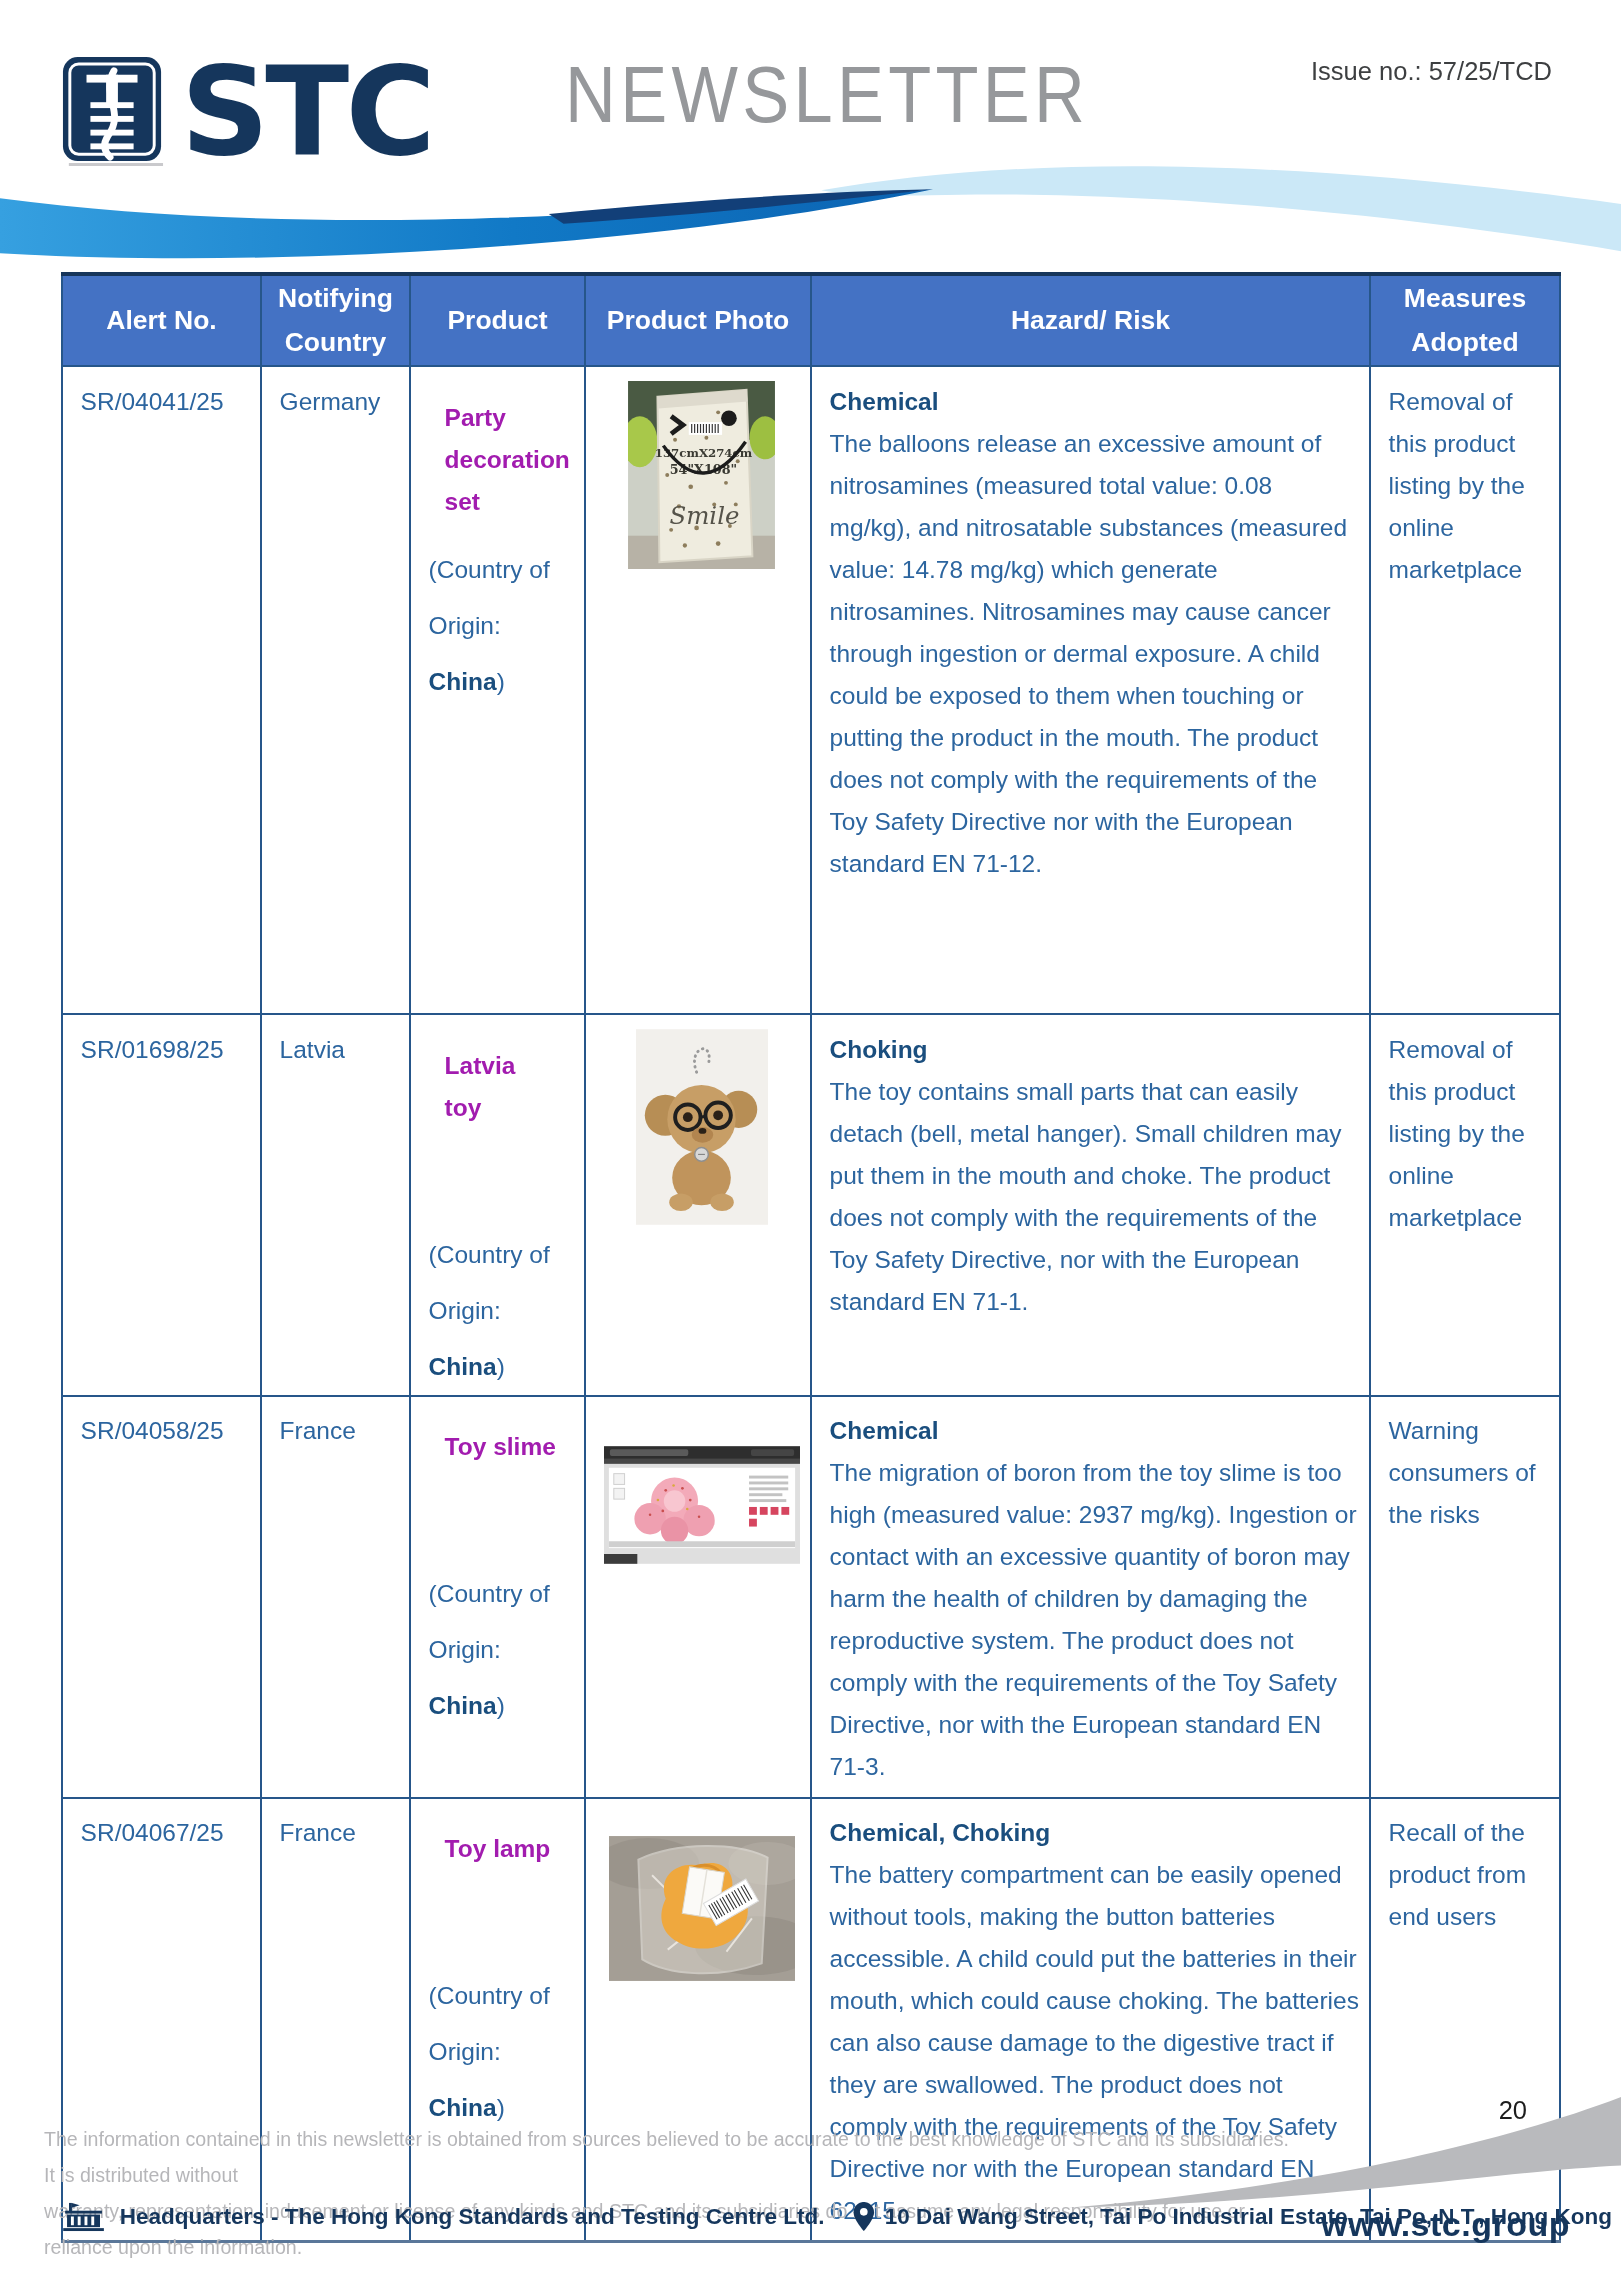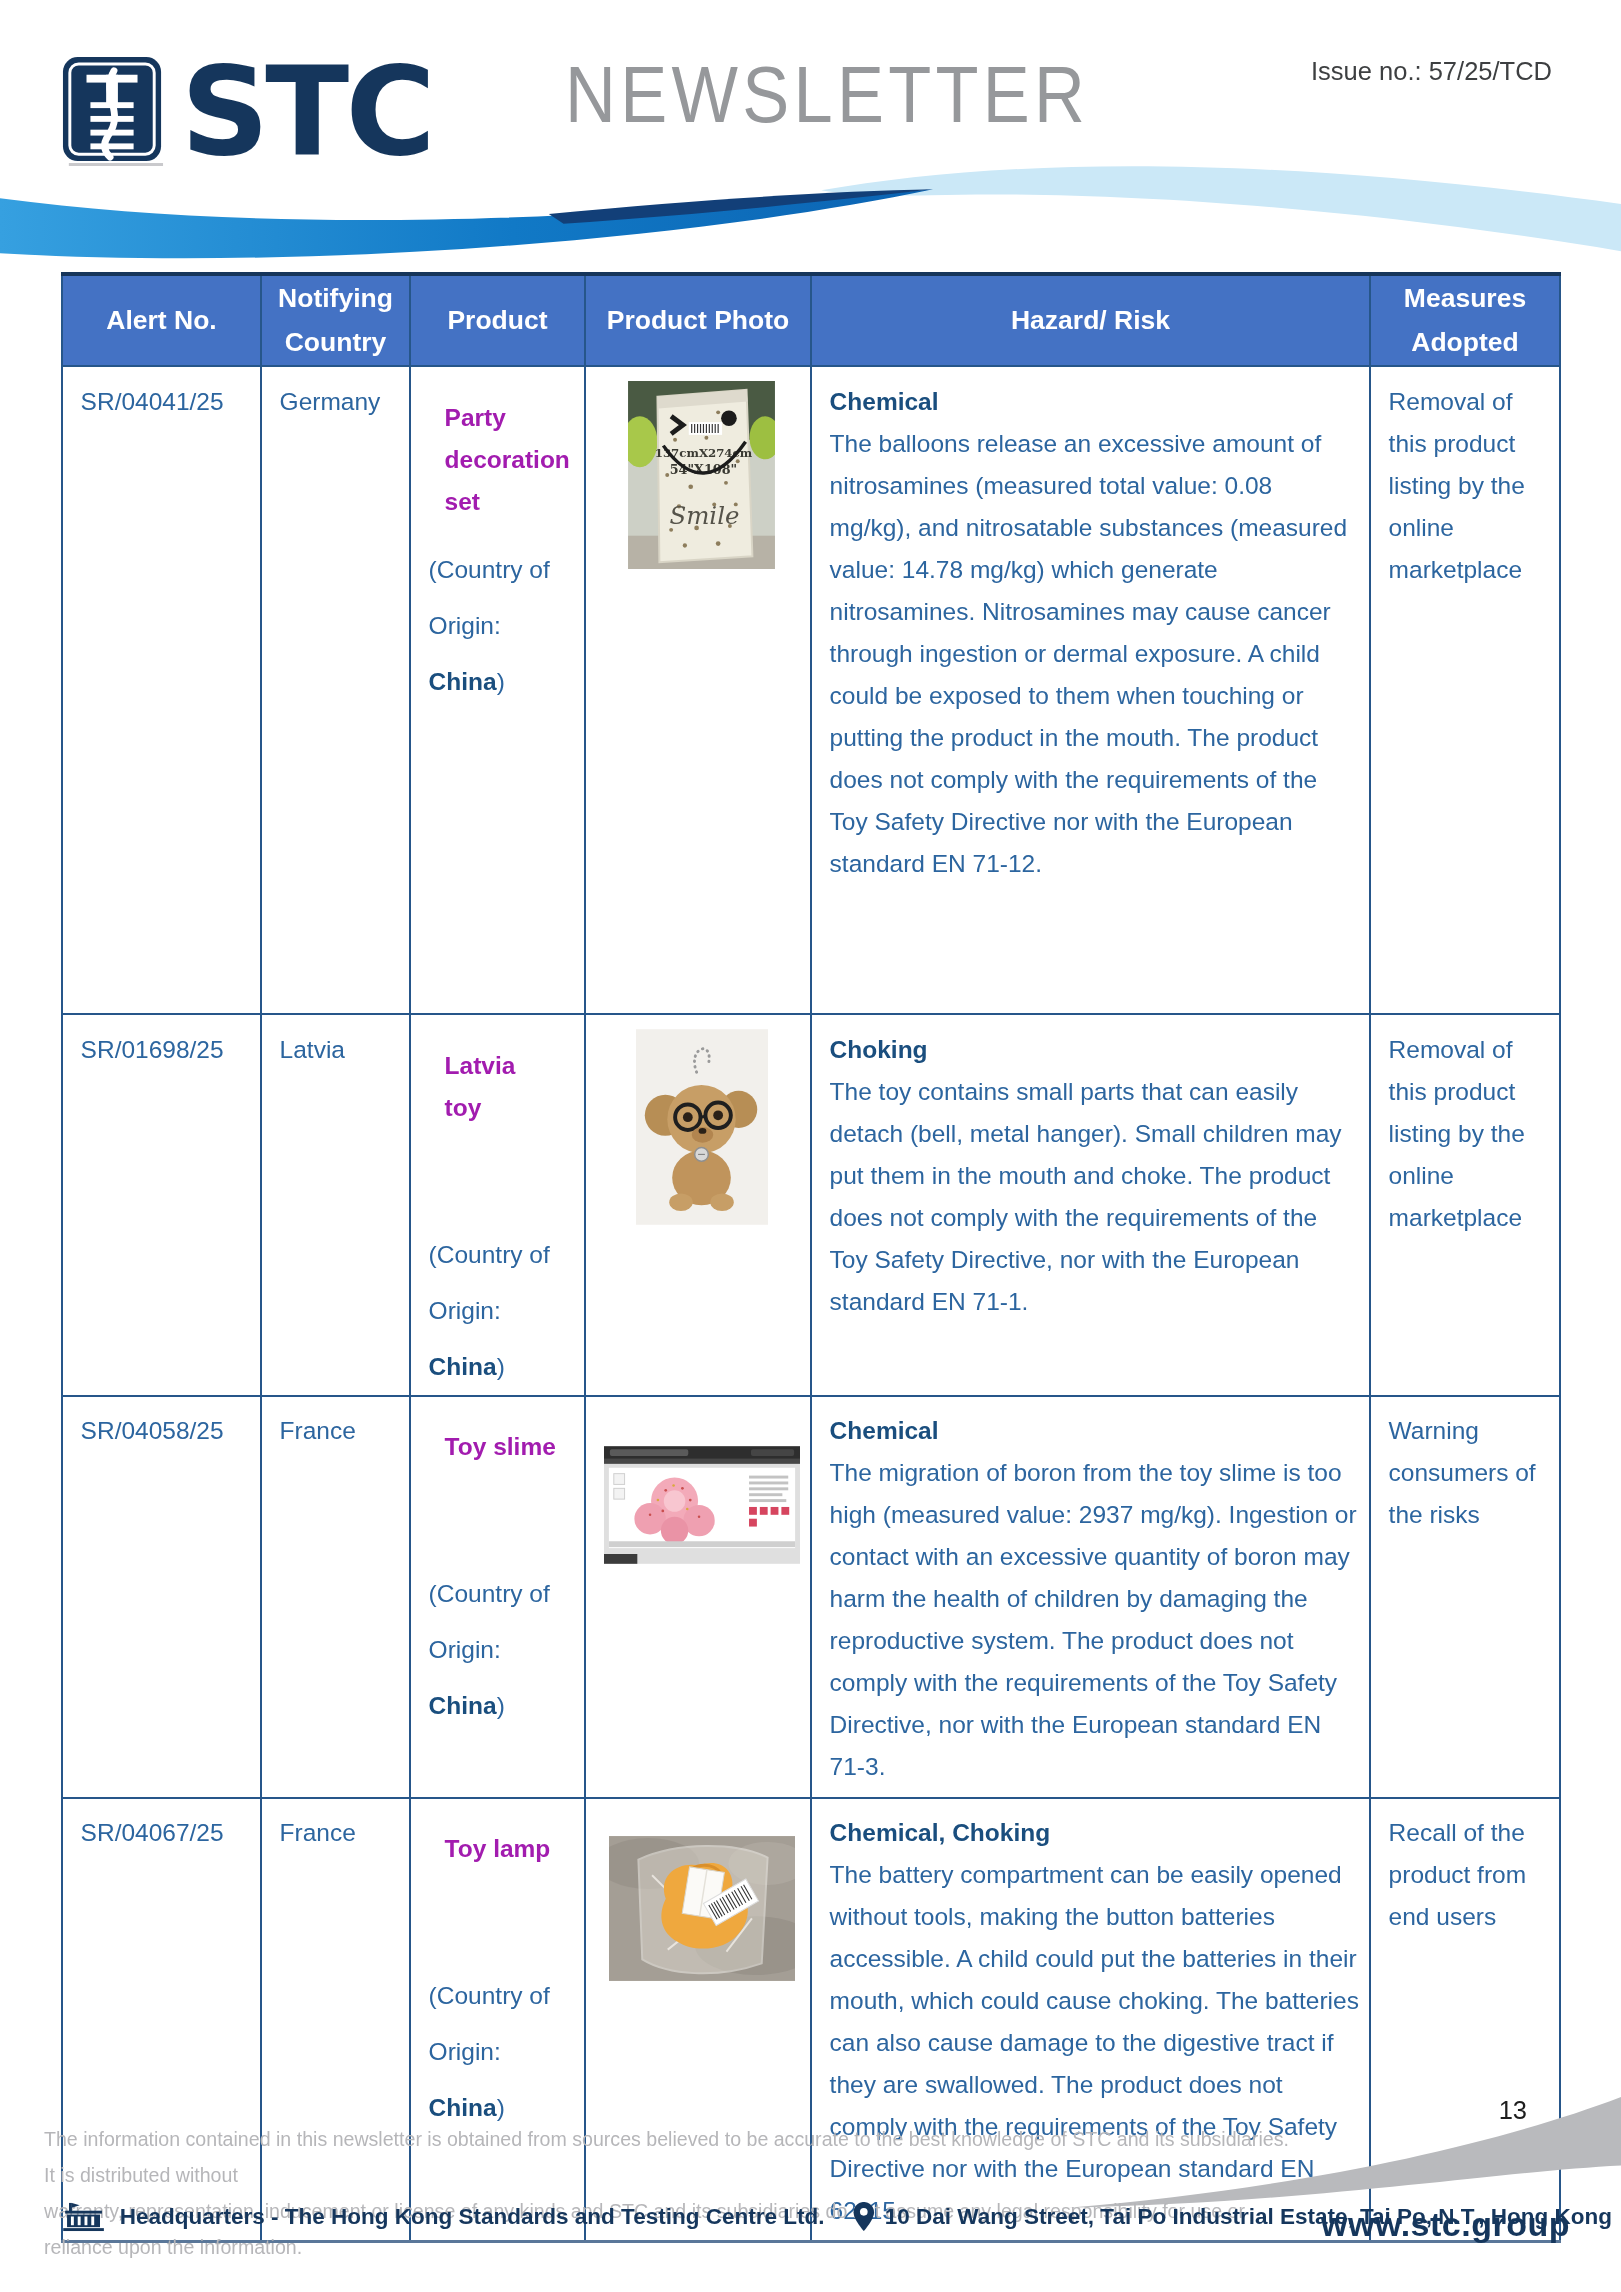--- a/index.html
+++ b/index.html
@@ -284,21 +284,21 @@
           </td>
           <td class="c-hazard">
             <div class="htitle">Chemical, Choking</div>
             <div class="hbody">The battery compartment can be easily opened without tools, making the button batteries accessible. A child could put the batteries in their mouth, which could cause choking. The batteries can also cause damage to the digestive tract if they are swallowed. The product does not comply with the requirements of the Toy Safety Directive nor with the European standard EN 62115.</div>
           </td>
           <td class="c-measures"><span>Recall of the product from end users</span></td>
         </tr>
       </tbody>
   </table>
 
-  <div class="page-num">13</div>
+  <div class="page-num">20</div>
 
   <div class="disclaimer">
     <div>The information contained in this newsletter is obtained from sources believed to be accurate to the best knowledge of STC and its subsidiaries. It is distributed without</div>
     <div>warranty, representation, inducement or license of any kinds and STC and its subsidiaries do not assume any legal responsibility for use or reliance upon the information.</div>
   </div>
 
   <svg class="footer-swoosh" viewBox="0 0 674 254" preserveAspectRatio="none">
     <path d="M674 54 C540 105 340 148 110 167 C360 162 550 130 674 124 Z" fill="#b9babd"></path>
   </svg>
 

